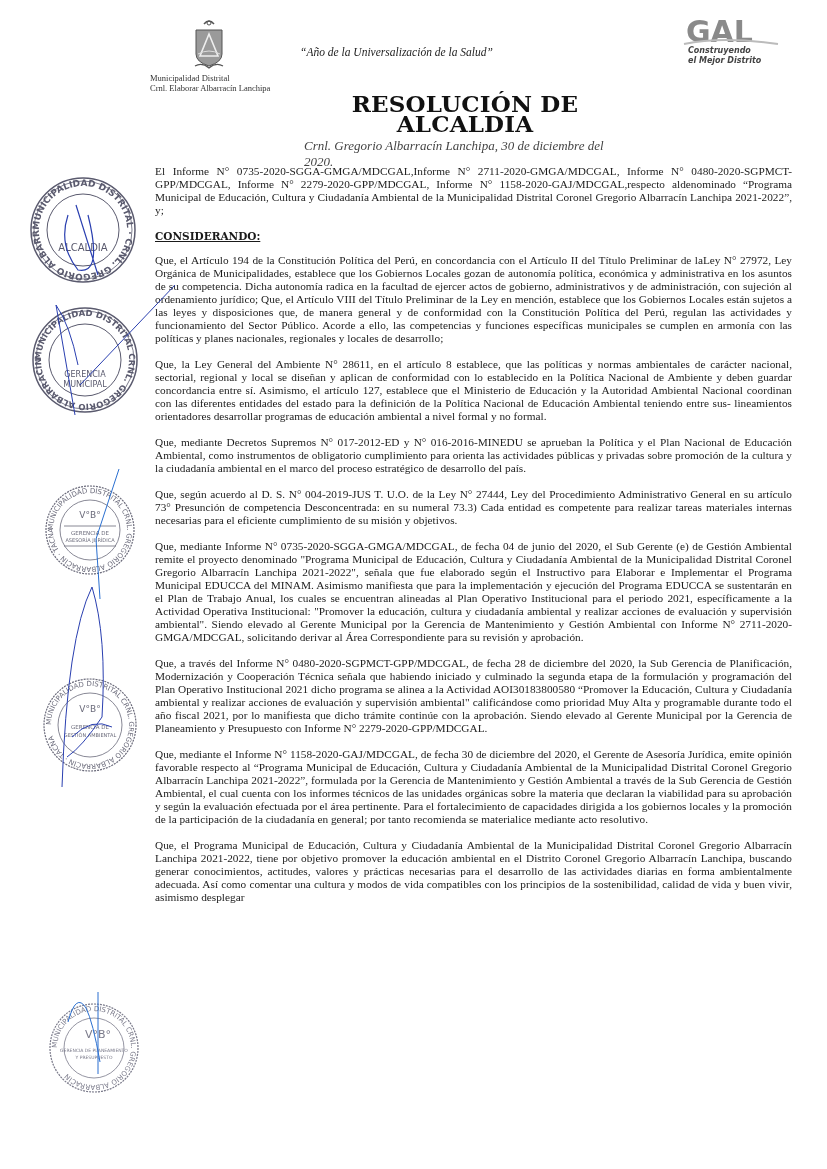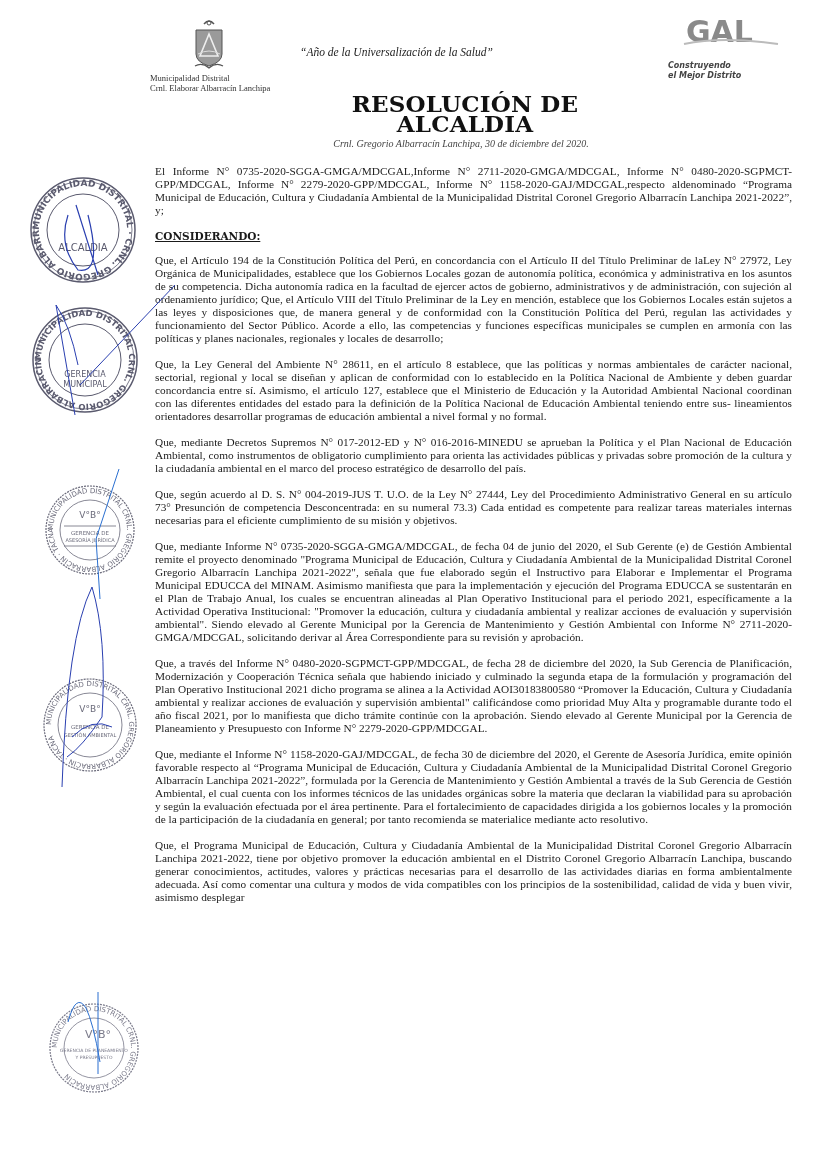--- a/index.html
+++ b/index.html
@@ -7,28 +7,28 @@
          font-family: "Liberation Serif", "DejaVu Serif", serif; color: #1a1a1a; }
   .page { position: absolute; left: 0; top: 0; width: 827px; height: 1169px; }
 
   
   .crest { position: absolute; left: 192px; top: 18px; width: 34px; height: 54px; }
   .muni-name { position: absolute; left: 150px; top: 73px; width: 150px; 
                font-size: 8.5px; line-height: 10px; color: #333; }
   .motto { position: absolute; left: 300px; top: 46px; width: 320px; 
            font-style: italic; font-size: 11.5px; color: #222; }
   .gal-logo { position: absolute; left: 682px; top: 14px; width: 100px; height: 58px; }
-  .gal-text { position: absolute; left: 668px; top: 46px; width: 90px; text-align: left;
+  .gal-text { position: absolute; left: 688px; top: 46px; width: 90px; text-align: left;
               font-family: "DejaVu Sans", sans-serif; font-style: italic; font-weight: bold;
-              font-size: 8px; line-height: 10px; color: #444; margin-top: 15px; }
+              font-size: 8px; line-height: 10px; color: #444; }
   .title { position: absolute; left: 300px; top: 94px; width: 330px; text-align: center;
            font-family: "DejaVu Serif", serif; font-weight: bold; font-size: 23px;
            line-height: 20px; color: #111; letter-spacing: 0.2px; }
-  .title-date { position: absolute; left: 296px; top: 138px; width: 330px; text-align: center;
-                font-style: italic; font-size: 10px; color: #444; }
+  .title-date { position: absolute; left: 304px; top: 138px; width: 330px; 
+                font-style: italic; font-size: 13px; color: #444; }
 
   
   .body { position: absolute; left: 155px; top: 165px; width: 653px; }
   .heading { font-family: "DejaVu Serif", serif; font-weight: bold; font-size: 10.5px;
              text-decoration: underline; margin: 0 0 12px 0; }
   .para { font-size: 11.3px; line-height: 13px; text-align: justify; margin: 0 16px 13px 0;
           color: #1c1c1c; }
 
   
   .stamp { position: absolute; }

